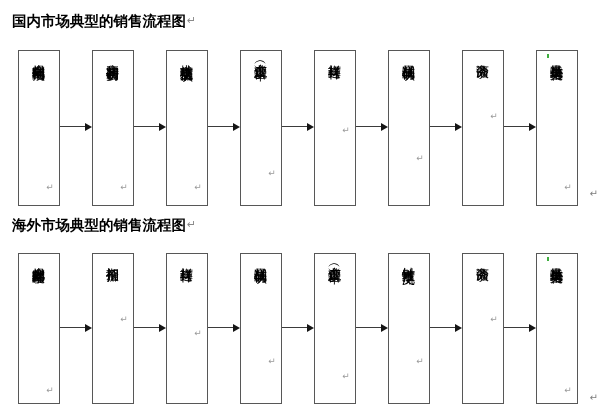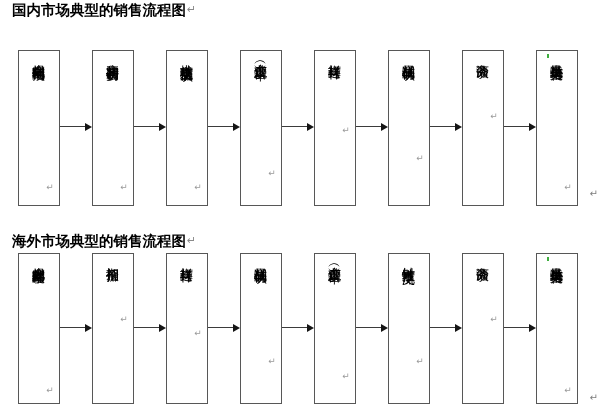--- a/index.html
+++ b/index.html
@@ -30,22 +30,22 @@
     white-space: nowrap;
     line-height: 18px;
   }
   .section-title .pilcrow {
     font-weight: normal;
     font-size: 11px;
     color: #8a8a8a;
     vertical-align: 2px;
     padding-left: 1px;
   }
-  #title-domestic { top: 1px; }
-  #title-overseas { top: 216px; margin-top: 16px; }
+  #title-domestic { top: 12px; }
+  #title-overseas { top: 216px; }
 
   .flow-row {
     position: absolute;
     left: 0;
     width: 600px;
   }
   #row-domestic { top: 50px; height: 156px; }
   #row-overseas { top: 253px; height: 151px; }
 
   .node {

